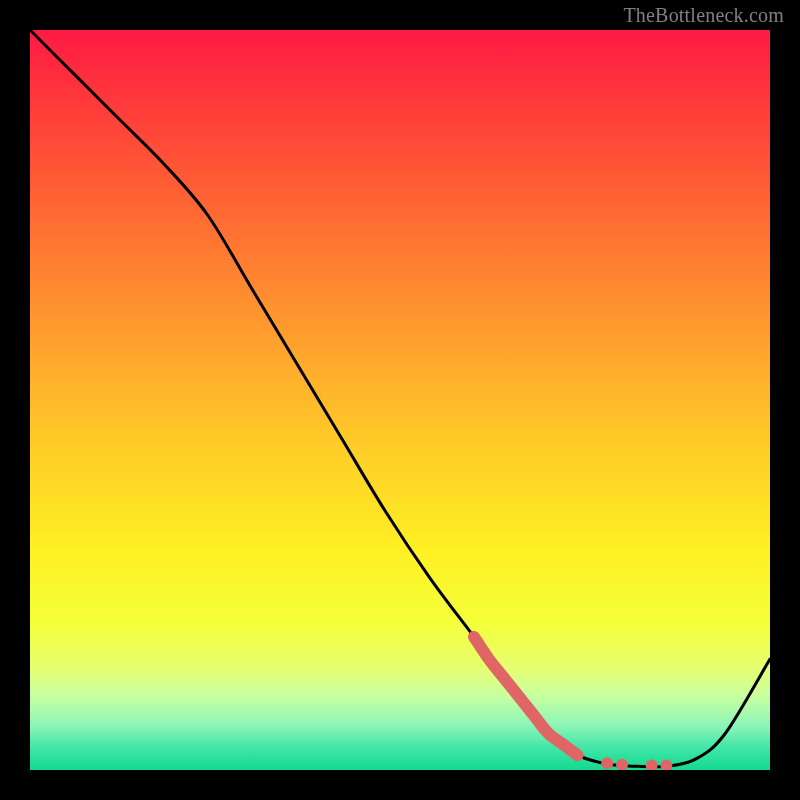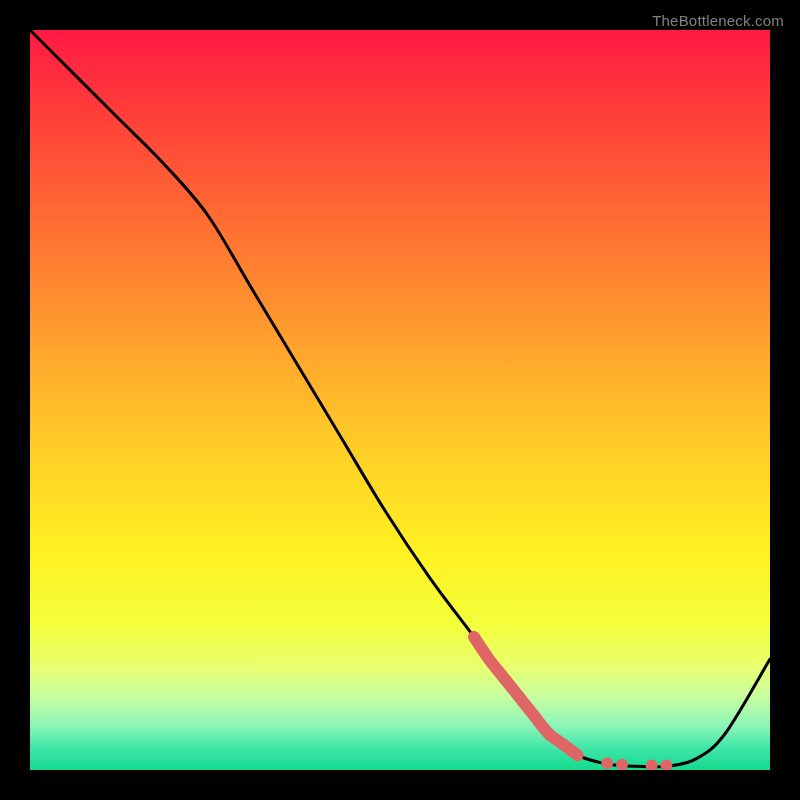--- a/index.html
+++ b/index.html
@@ -12,27 +12,28 @@
     font-family: Arial, Helvetica, sans-serif;
   }
   .frame {
     position: relative;
     width: 800px;
     height: 800px;
     background: #000000;
   }
   .watermark {
     position: absolute;
-    top: 12px;
+    top: 4px;
     right: 16px;
     color: #808080;
-    font-size: 15px;
+    font-size: 20px;
     font-weight: 500;
     letter-spacing: 0.2px;
     user-select: none;
+    font-family: Liberation Serif, serif;
   }
   .plot {
     position: absolute;
     left: 30px;
     top: 30px;
     width: 740px;
     height: 740px;
   }
   svg {
     display: block;

